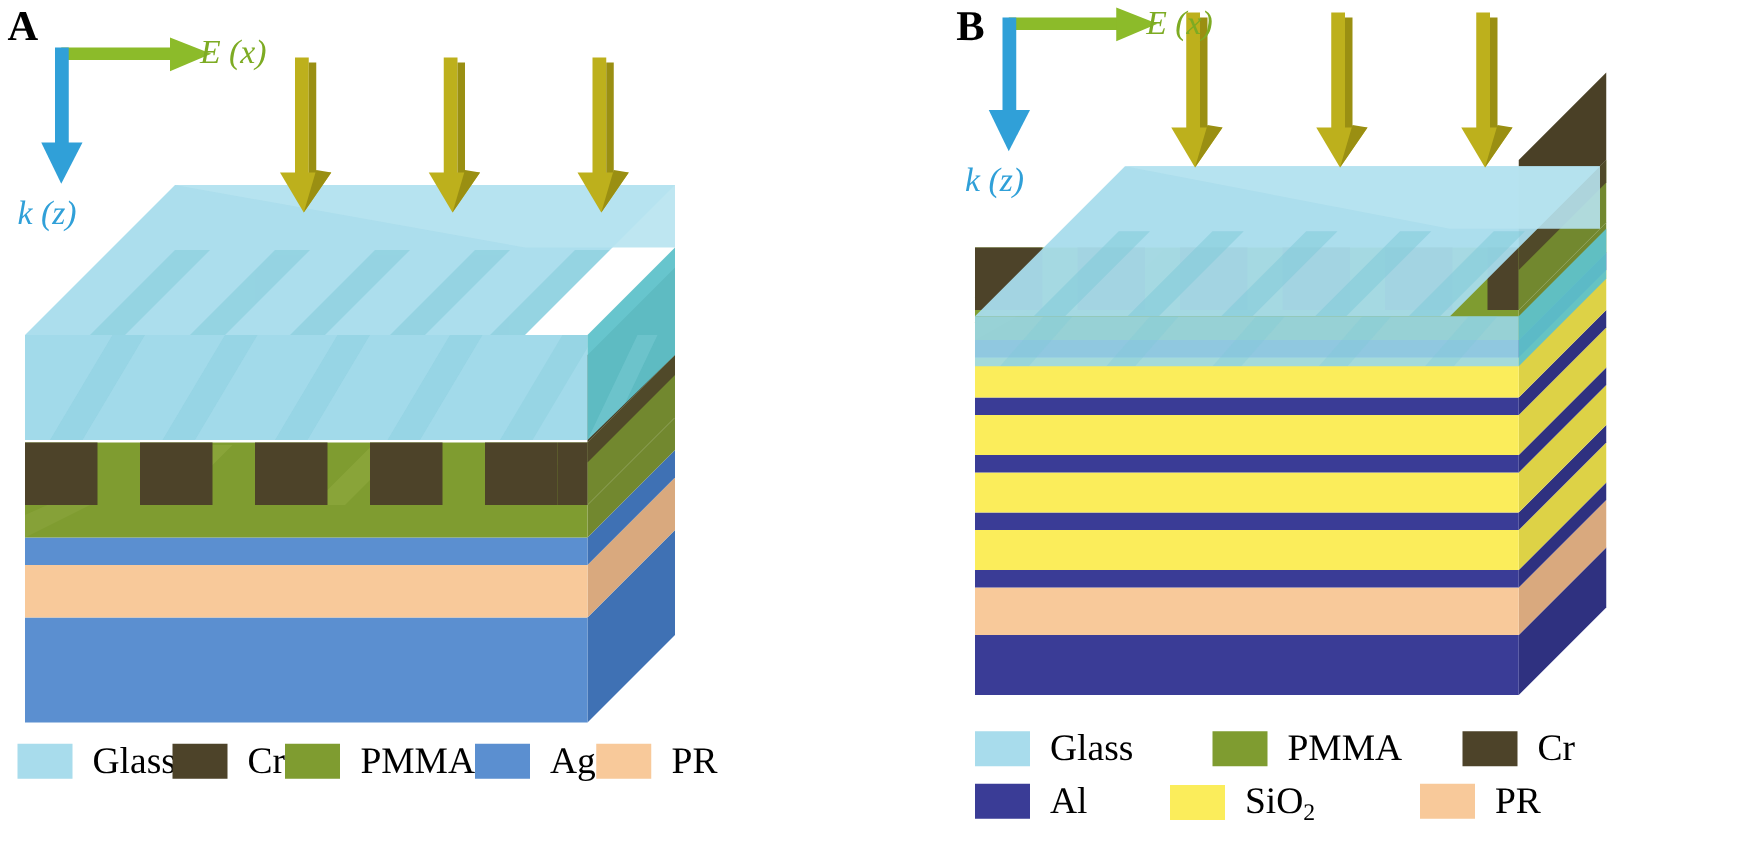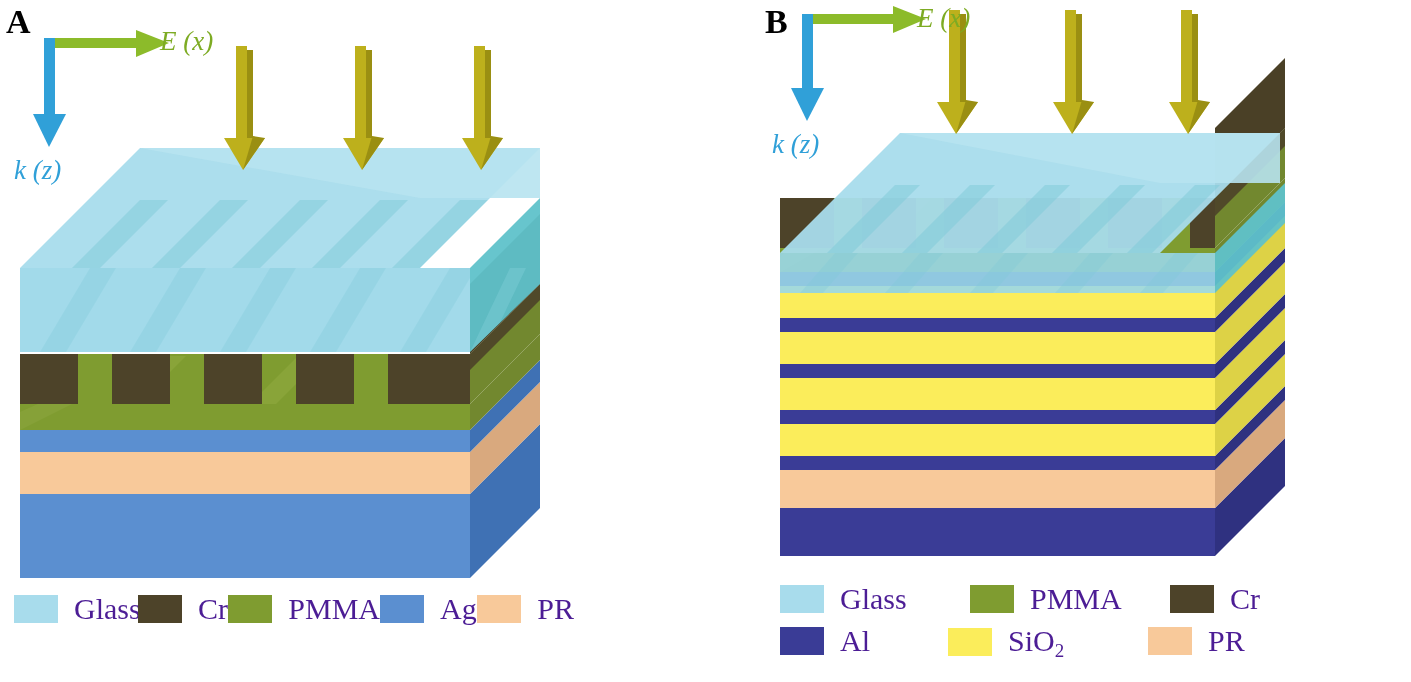--- a/index.html
+++ b/index.html
@@ -44,21 +44,21 @@
     white-space:nowrap;
   }
   .swatch{
     width:44px;height:28px;
     display:inline-block;
     flex:0 0 auto;
   }
   .legend-text{
     font-family:"Liberation Serif", serif;
     font-size:30px;
-    color:#4c1d95;
+    color:#000000;
     margin-left:16px;
     line-height:1;
   }
   .legend-text sub{
     font-size:19px;
     vertical-align:baseline;
     position:relative;
     top:6px;
   }
 
@@ -397,21 +397,21 @@
       <div class="legend-item" style="width:200px;">
         <span class="swatch" style="background:#7f9c30;"></span>
         <span class="legend-text">PMMA</span>
       </div>
       <div class="legend-item">
         <span class="swatch" style="background:#4d4329;"></span>
         <span class="legend-text">Cr</span>
       </div>
     </div>
     <div class="legend-row">
-      <div class="legend-item" style="width:168px;">
+      <div class="legend-item" style="width:156px;">
         <span class="swatch" style="background:#3a3c96;"></span>
         <span class="legend-text">Al</span>
       </div>
       <div class="legend-item" style="width:200px;align-items:flex-end;">
         <span class="swatch" style="background:#fbed5b;"></span>
         <span class="legend-text"><span>SiO</span><sub>2</sub></span>
       </div>
       <div class="legend-item">
         <span class="swatch" style="background:#f8c99a;"></span>
         <span class="legend-text">PR</span>

